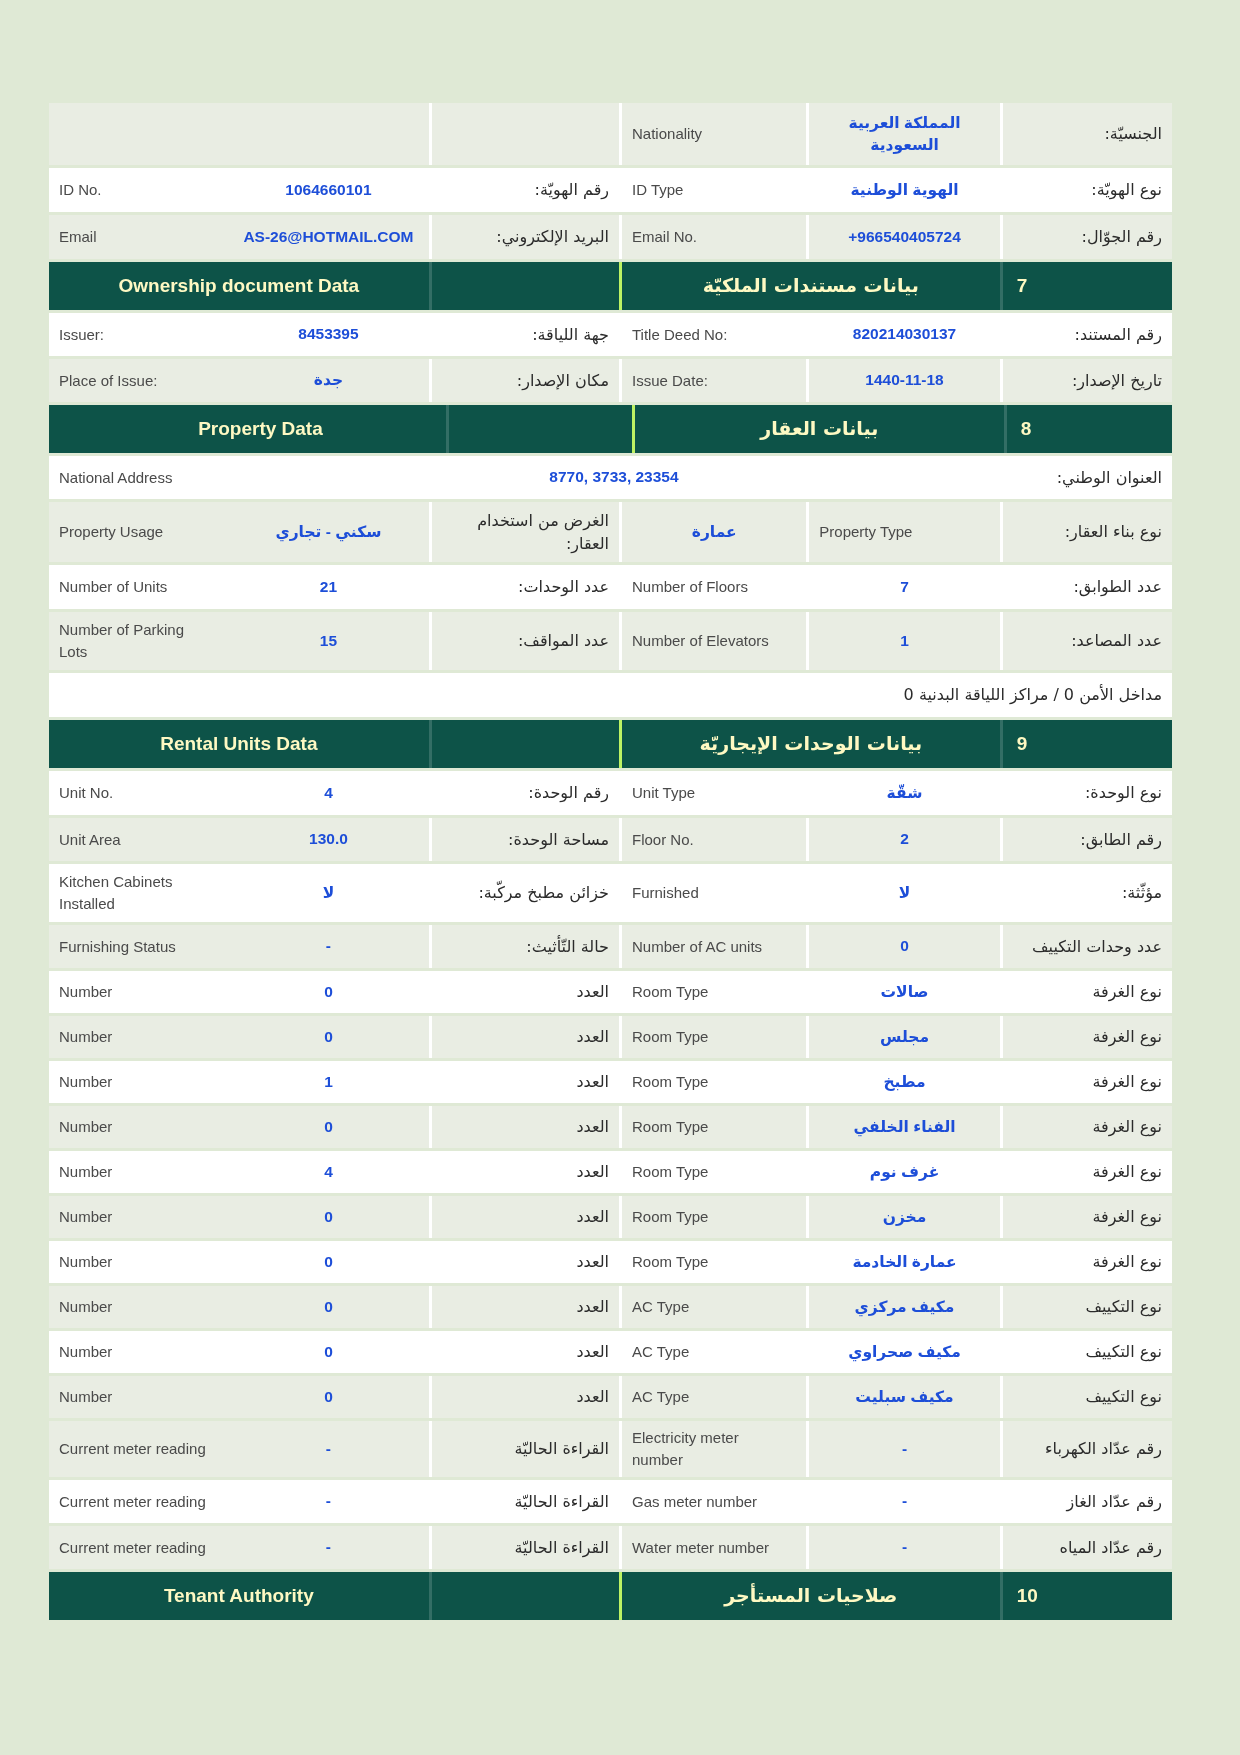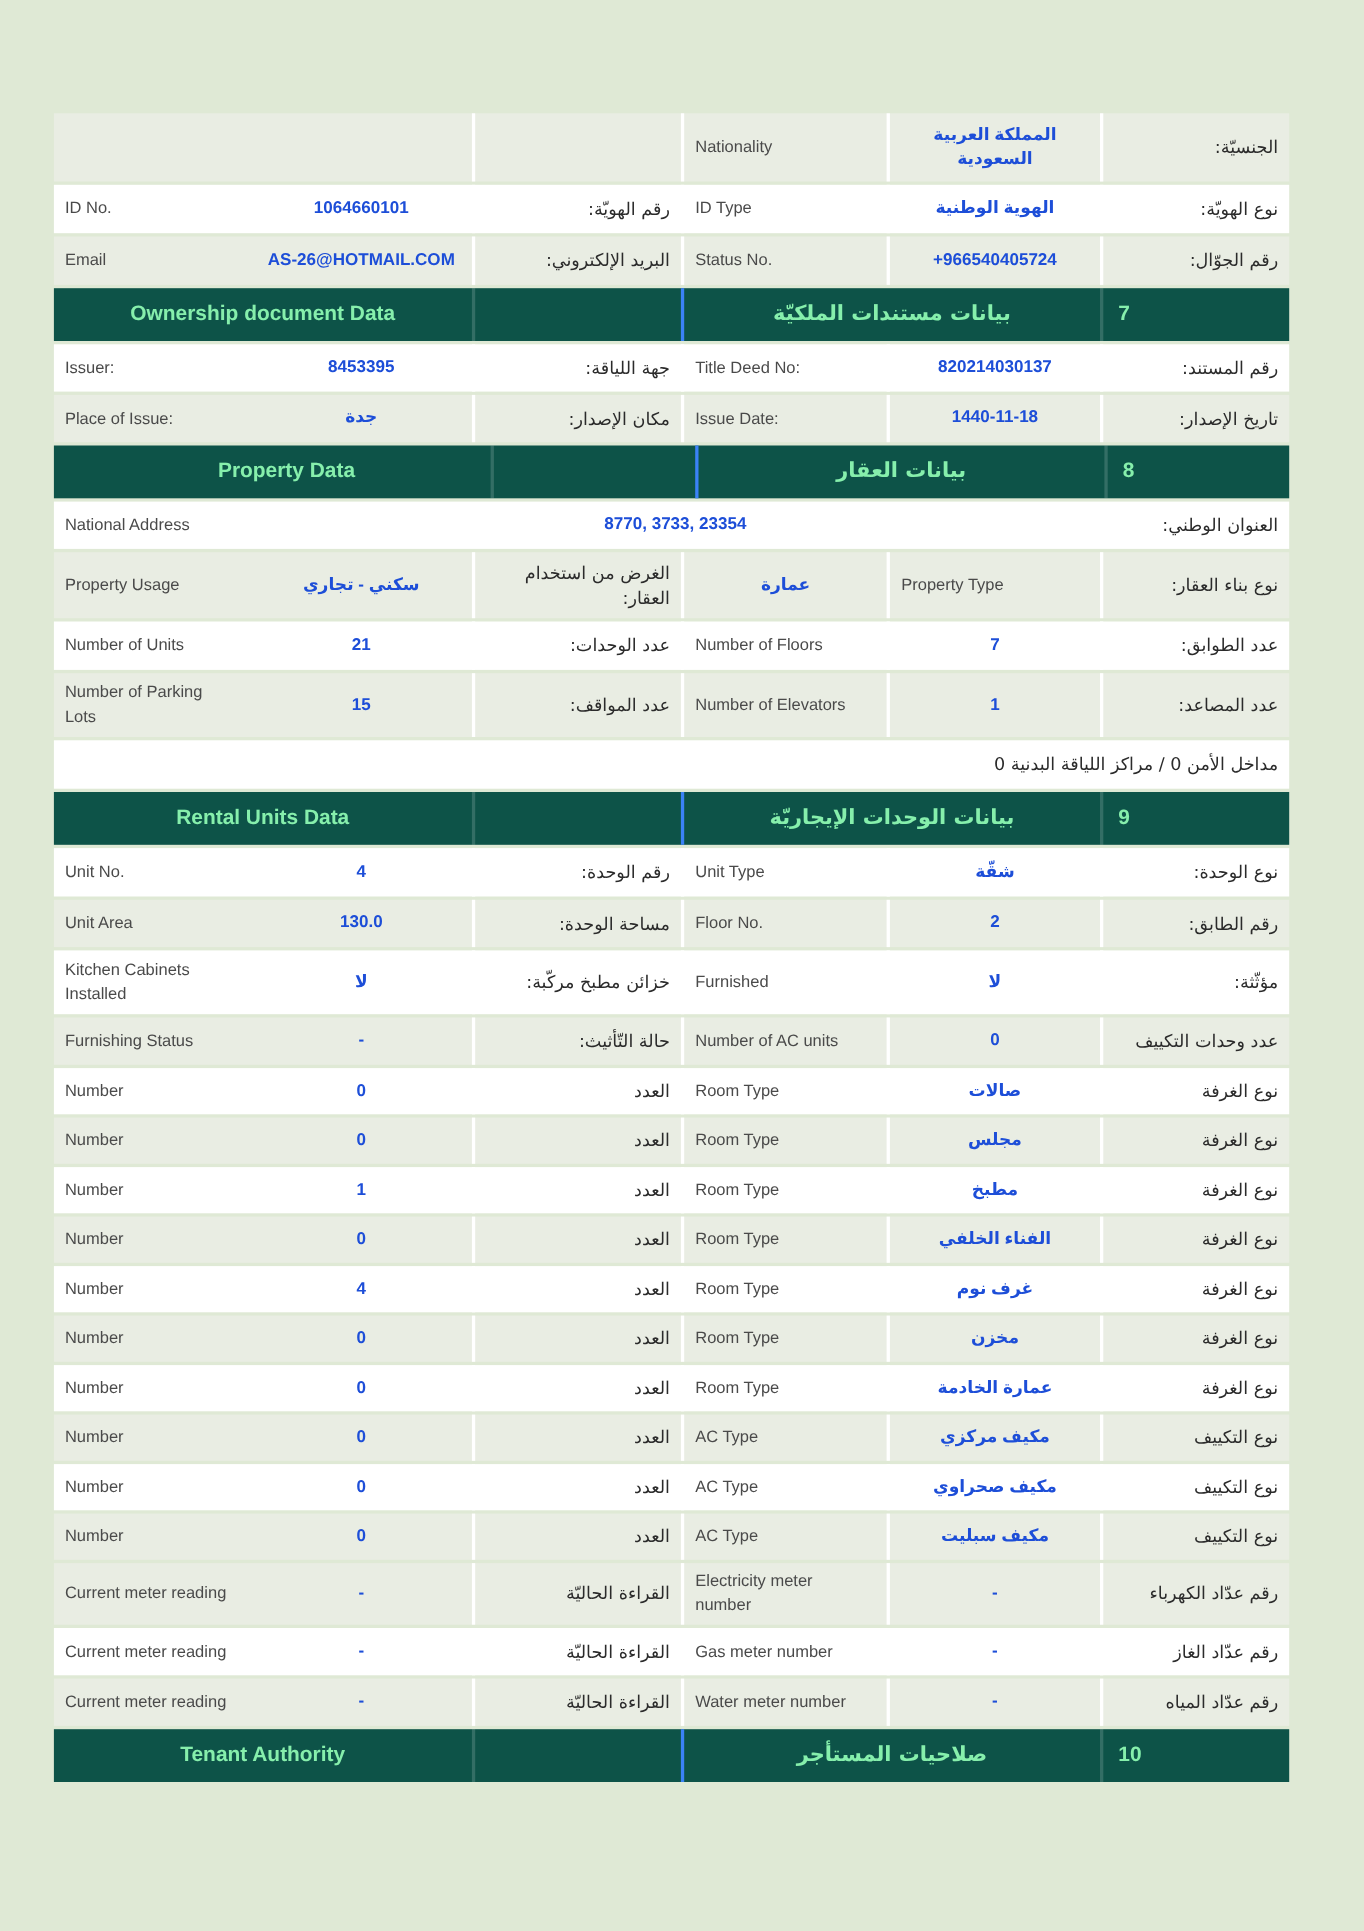--- a/index.html
+++ b/index.html
@@ -28,28 +28,28 @@
     padding:4px 10px;box-sizing:border-box;
     line-height:1.45;
   }
   .en{justify-content:flex-start;color:#4a4a4a;font-size:15px;}
   .val{justify-content:center;font-weight:bold;color:#1d4ed8;font-size:15.5px;text-align:center;}
   .ar{direction:rtl;justify-content:flex-start;color:#2b2b2b;font-size:16px;text-align:right;
       font-family:"DejaVu Sans","Liberation Sans",sans-serif;}
   .d{border-left:3px solid #ffffff;}
   .wrap{display:inline-block;max-width:140px;white-space:normal;}
   
-  .hc{color:#86efac;font-weight:bold;font-size:19px;}
+  .hc{color:#fef9c3;font-weight:bold;font-size:19px;}
   .span12{grid-column:1/3;justify-content:center;}
   .col3{grid-column:3;}
   .span45{grid-column:4/6;justify-content:center;direction:rtl;
           font-family:"DejaVu Sans","Liberation Sans",sans-serif;}
   .col6{grid-column:6;}
   .hd{border-left:3px solid rgba(255,255,255,0.16);}
-  .hdm{border-left:3px solid #3b82f6;}
+  .hdm{border-left:3px solid #bef264;}
   .num{justify-content:flex-start;padding-left:14px;}
   
   .fullspan{grid-column:1/7;}
   .midspan{grid-column:2/6;}
 </style>
 </head>
 <body>
 
 <div class="page">
   <div class="table">
@@ -97,21 +97,21 @@
         <div class="c en">
           <span>Email</span>
         </div>
         <div class="c val">
           <span>AS-26@HOTMAIL.COM</span>
         </div>
         <div class="c ar d">
           <span>البريد الإلكتروني:</span>
         </div>
         <div class="c en d">
-          <span>Status No.</span>
+          <span>Email No.</span>
         </div>
         <div class="c val d">
           <span>+966540405724</span>
         </div>
         <div class="c ar d">
           <span>رقم الجوّال:</span>
         </div>
       </div>
       <div class="row hdr" style="min-height: 48px;">
         <div class="c hc span12">

